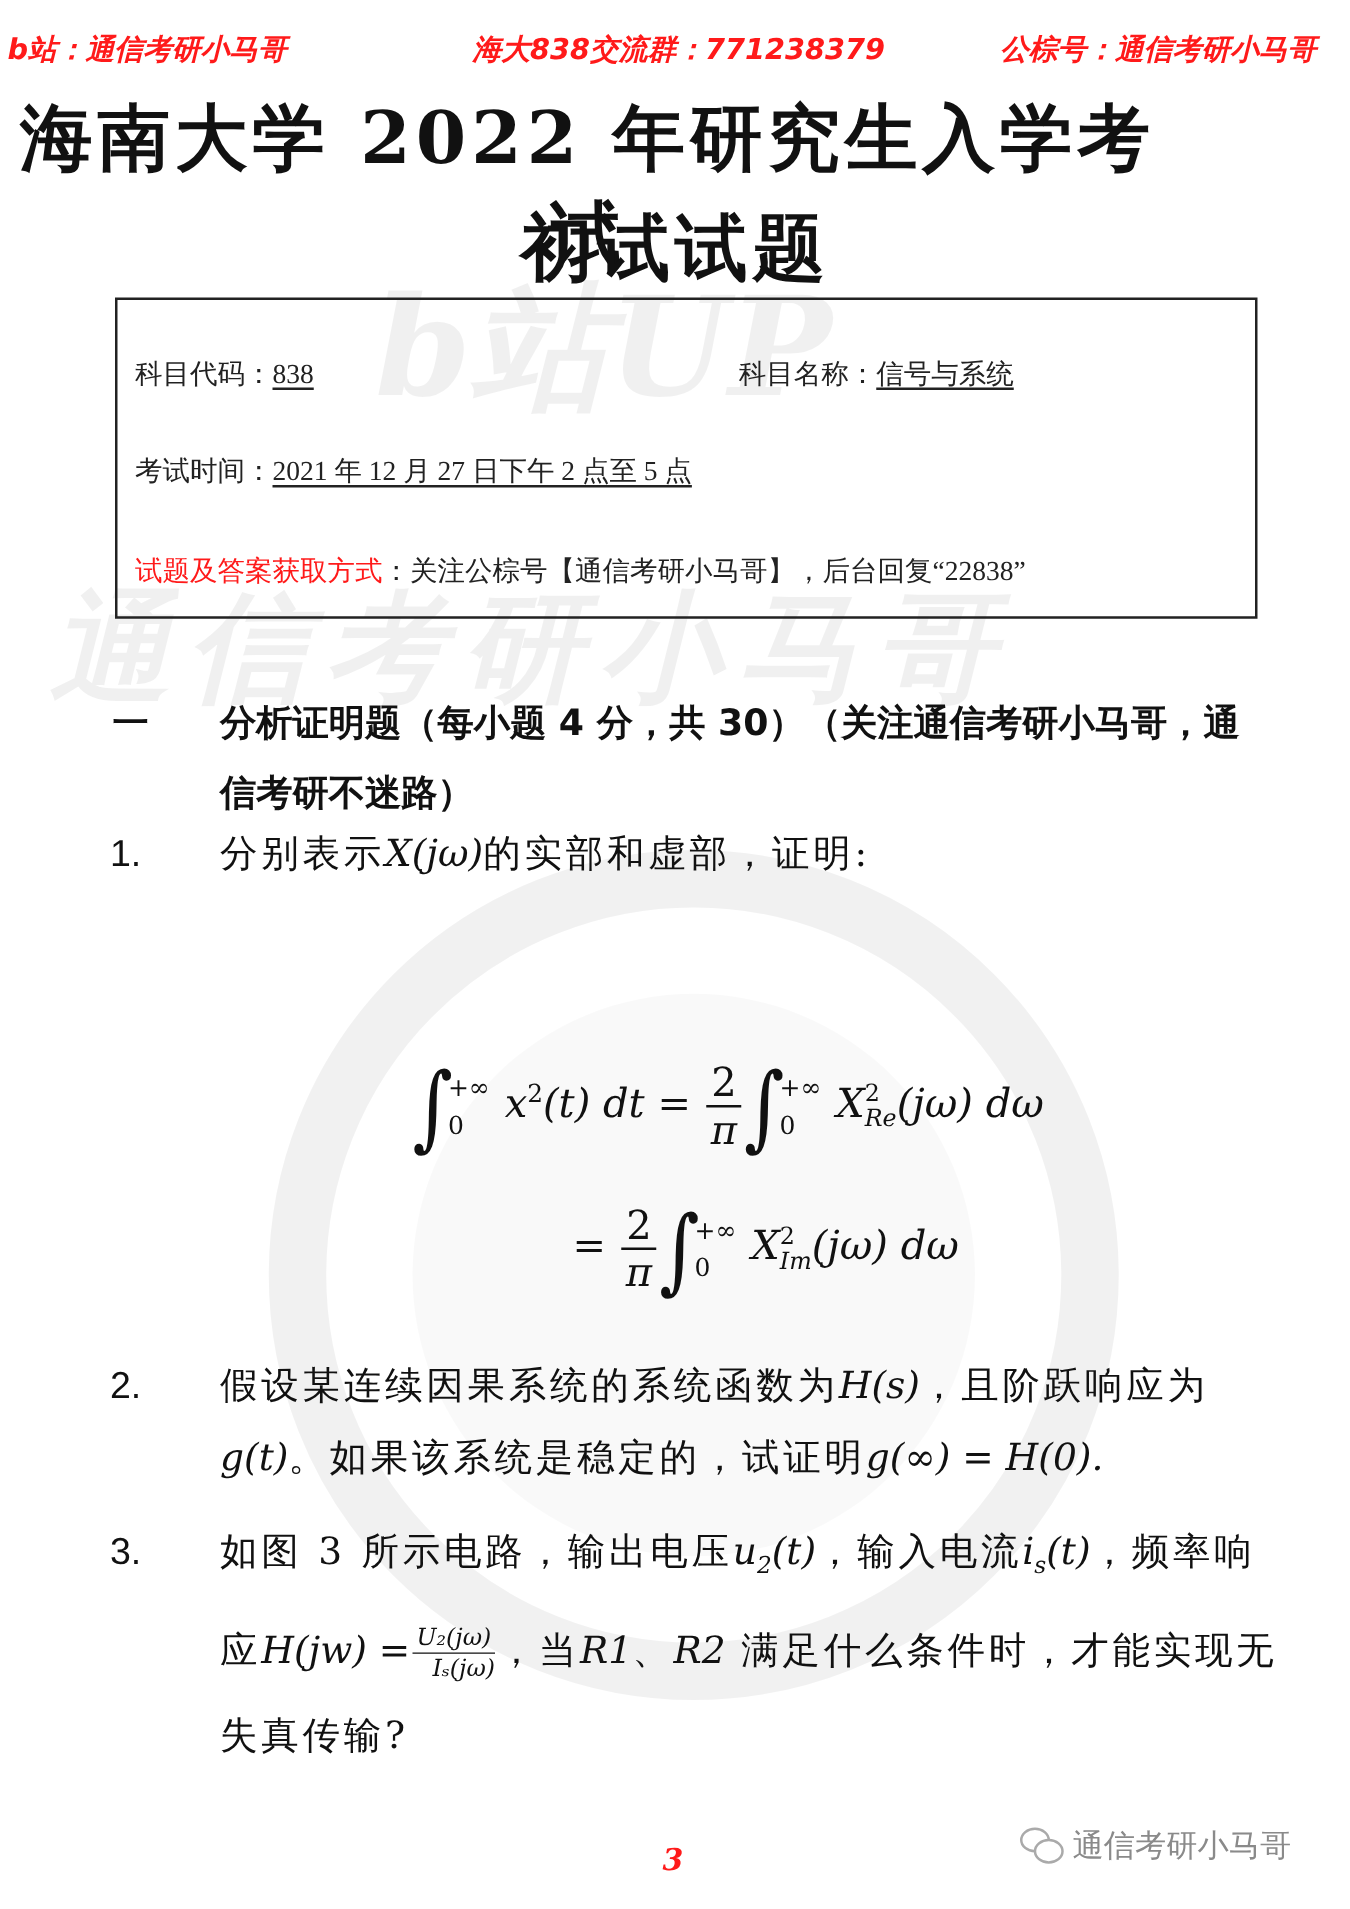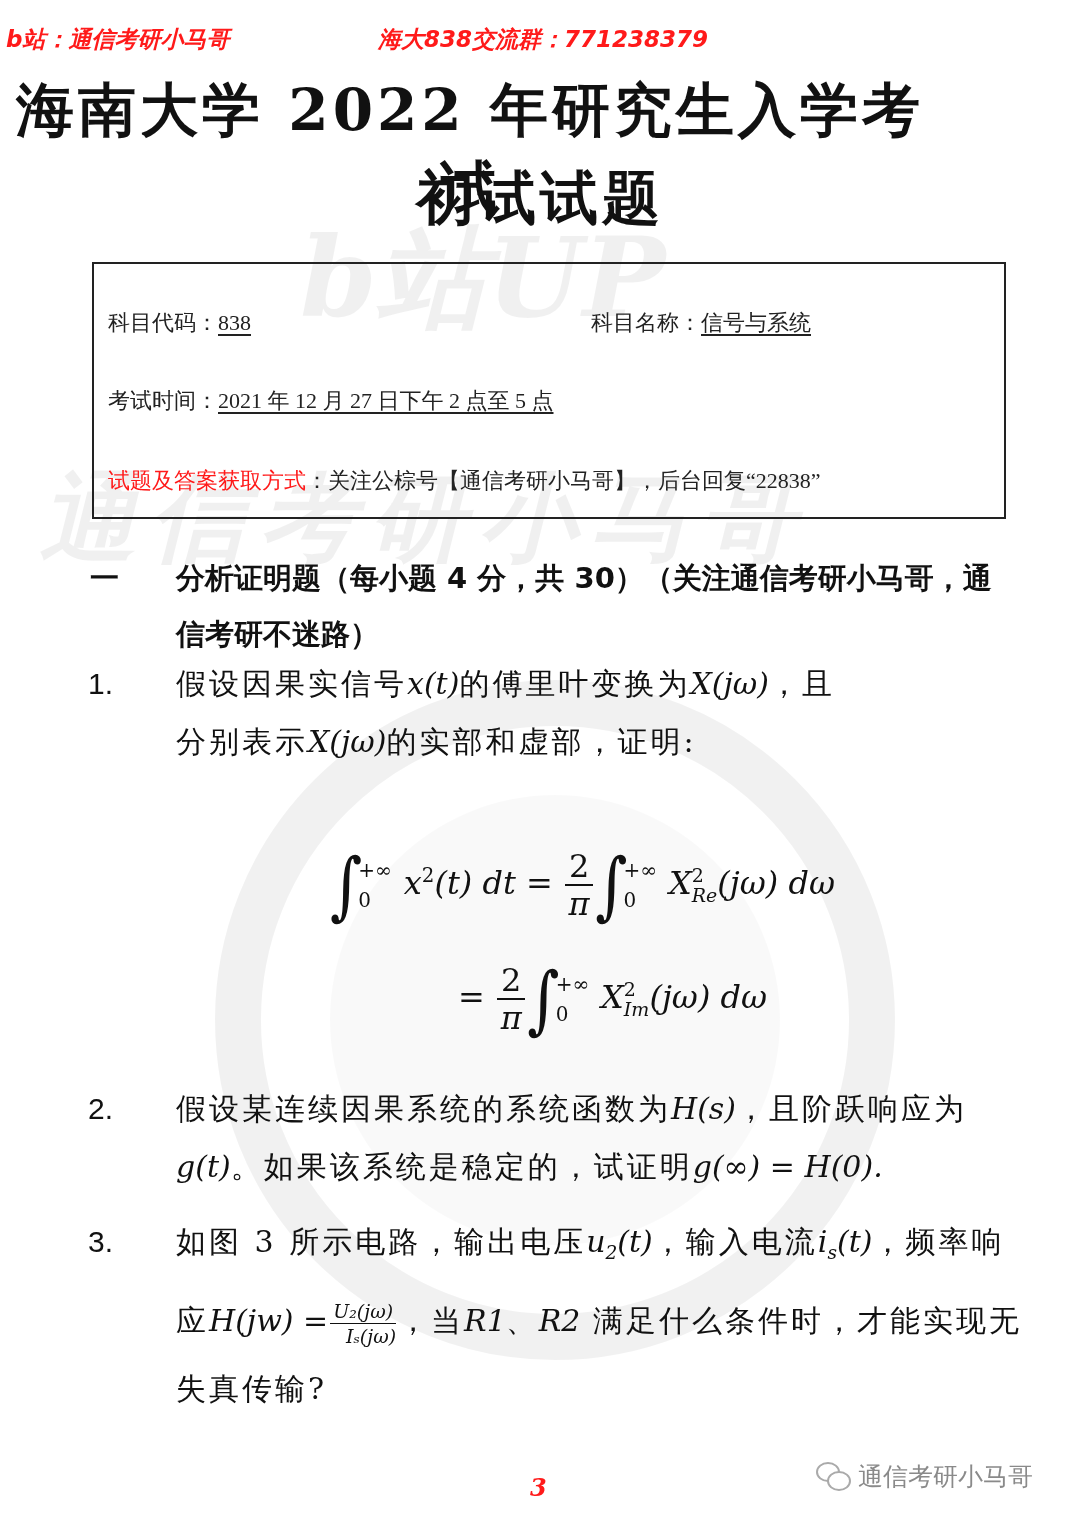--- a/index.html
+++ b/index.html
@@ -26,21 +26,21 @@
 
   
   .title1 { position: absolute; top: 72px; left: 0; width: 940px; text-align: center;
             font-size: 58px; font-weight: bold; letter-spacing: 4px; color: #111;
             font-family: "DejaVu Serif", serif; }
   .title2 { position: absolute; top: 160px; left: 0; width: 1080px; text-align: center;
             font-size: 58px; font-weight: bold; letter-spacing: 4px; color: #111;
             font-family: "DejaVu Serif", serif; }
 
   
-  .infobox { position: absolute; left: 92px; top: 262px; width: 914px; height: 257px;
+  .infobox { position: absolute; left: 92px; top: 238px; width: 914px; height: 257px;
              border: 2px solid #222; box-sizing: border-box; }
   .info-row { position: absolute; font-size: 22px; white-space: nowrap;
               font-family: "Liberation Serif", serif; color: #222; }
   .r1a { left: 14px; top: 44px; } .r1b { left: 497px; top: 44px; }
   .r2 { left: 14px; top: 122px; } .r3 { left: 14px; top: 202px; }
   .u { text-decoration: underline; text-underline-offset: 4px; }
   .red { color: #ff1a1a; }
 
   
   .sec { position: absolute; left: 90px; top: 550px; width: 930px; font-size: 29px;
@@ -87,20 +87,21 @@
 <body>
 
 <div class="wm-up">b站UP</div>
 <div class="wm-band">通信考研小马哥</div>
 <div class="wm-circle"></div>
 <div class="wm-inner"></div>
 
 <div class="banner">
   <span class="b1">b站：通信考研小马哥</span>
   <span class="b2">海大838交流群：771238379</span>
+  <span class="b3">公棕号：通信考研小马哥</span>
 </div>
 
 <div class="title1">海南大学 2022 年研究生入学考试</div>
 <div class="title2">初试试题</div>
 
 <div class="infobox">
   <div class="info-row r1a">
     <span>科目代码：</span><span class="u">838</span>
   </div>
   <div class="info-row r1b">
@@ -115,21 +116,20 @@
 </div>
 
 <div class="sec">
   <span class="num">一</span>
   <span class="txt">分析证明题（每小题 4 分，共 30）（关注通信考研小马哥，通信考研不迷路）</span>
 </div>
 
 <div class="q" style="top:655px;">
   <span class="n">1.</span>
   <div class="body">
-    <div><span>假设因果实信号</span><span class="m">x(t)</span><span>的傅里叶变换为</span><span class="m">X(jω)</span><span>，且</span></div>
     <div><span>分别表示</span><span class="m">X(jω)</span><span>的实部和虚部，证明:</span></div>
   </div>
 </div>
 
 <div class="formula" style="left:330px; top:848px;">
   <span class="int">∫</span><span class="lims"><span style="display:block;line-height:30px;">+∞</span><span style="display:block;line-height:30px;">0</span></span><span>x</span><sup style="font-style:normal">2</sup><span>(t) dt =</span>
   <span class="frac">
       <span class="top">2</span>
       <span class="bot">π</span>
     </span><span class="int">∫</span><span class="lims"><span style="display:block;line-height:30px;">+∞</span><span style="display:block;line-height:30px;">0</span></span><span>X</span><span style="display:inline-flex;flex-direction:column;vertical-align:middle;font-size:19px;line-height:20px;">

